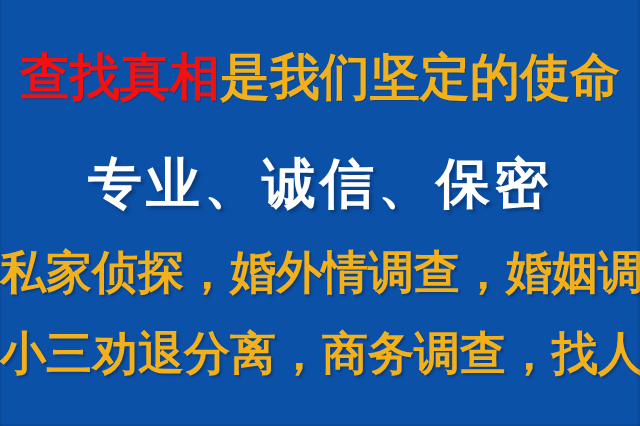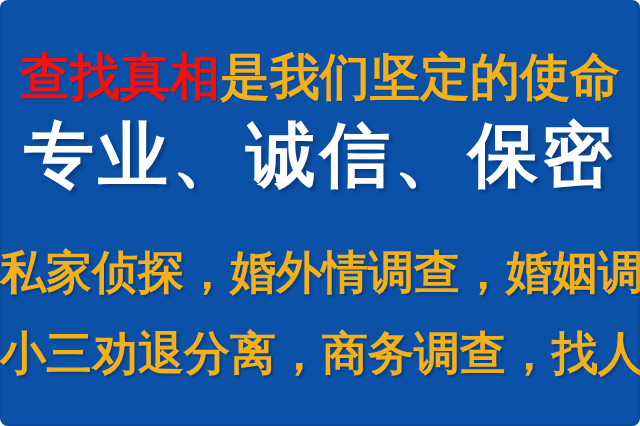--- a/index.html
+++ b/index.html
@@ -13,21 +13,20 @@
     font-family: "DejaVu Sans", "Liberation Sans", sans-serif;
   }
 
   #banner {
     position: relative;
     width: 640px;
     height: 426px;
     background: #0B51A8;
     box-sizing: border-box;
     overflow: hidden;
-    border-radius: 8px;
   }
 
   
   #banner::before {
     content: "";
     position: absolute;
     left: 0; top: 0; bottom: 0;
     width: 3px;
     background: linear-gradient(to right, rgba(0,0,0,0.10), rgba(0,0,0,0));
     pointer-events: none;
@@ -72,26 +71,25 @@
     color: #F01111;
     text-shadow: 1px 1px 0 rgba(0,0,0,0.18);
   }
   .seg-gold {
     color: #F2B01A;
     text-shadow: 1px 1px 0 rgba(0,0,0,0.18);
   }
 
   
   #line-values {
-    top: 126px;
-    font-size: 70px;
+    top: 157px;
+    font-size: 54px;
     color: #FFFFFF;
     letter-spacing: 4px;
     text-shadow: 3px 3px 3px rgba(10, 48, 100, 0.55);
-    font-family: Liberation Mono, monospace;
   }
 
   
   #line-services-1 {
     top: 249px;
     font-size: 46px;
     color: #F2B01A;
     letter-spacing: 0px;
     text-shadow: 2px 2px 2px rgba(8, 40, 86, 0.45);
   }

